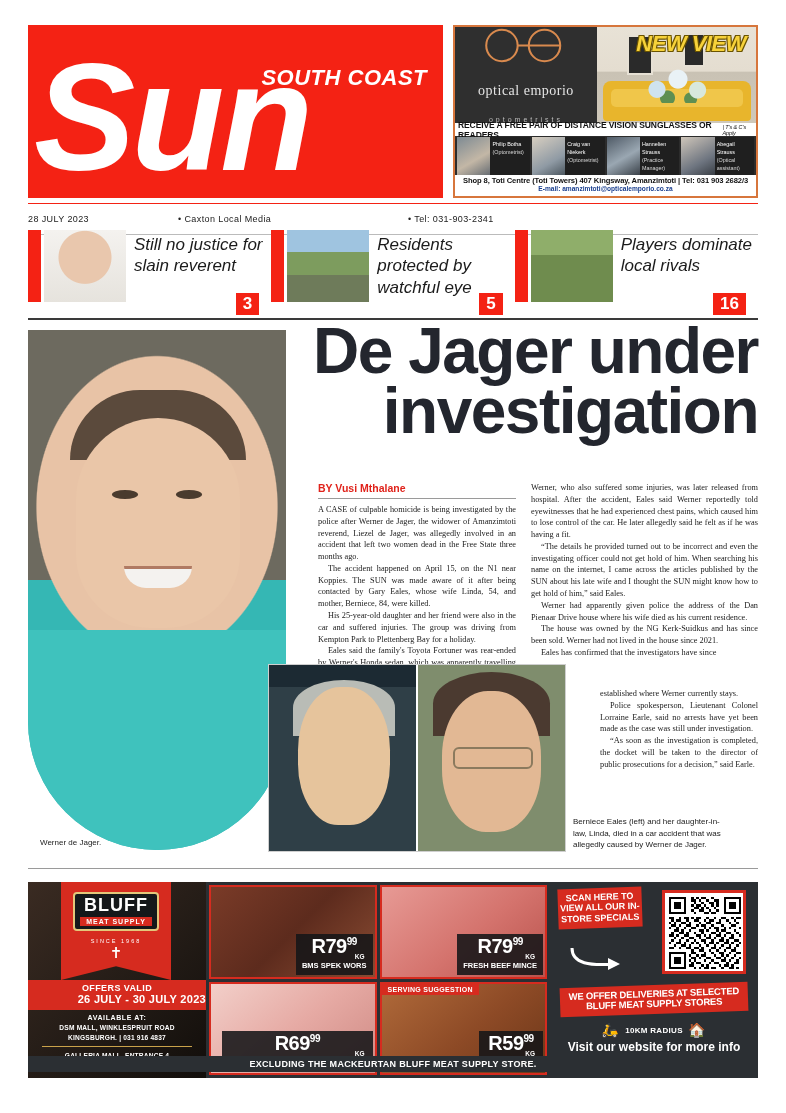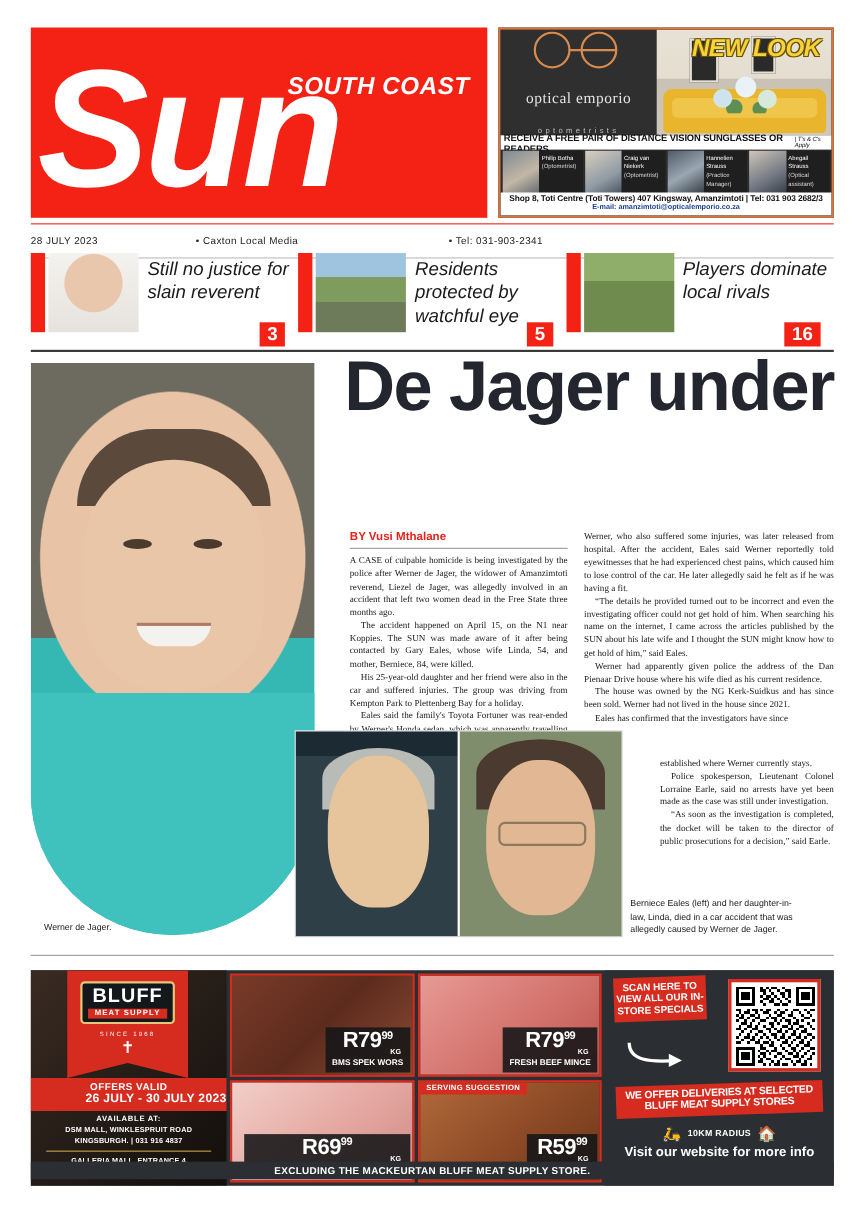--- a/index.html
+++ b/index.html
@@ -302,21 +302,21 @@
             <line x1="57" y1="20" x2="91" y2="20" stroke="#d98a4e" stroke-width="2.2"></line>
           </svg>
           <div class="oa-name">optical emporio</div>
           <div class="oa-sub">optometrists</div>
         </div>
         <div class="oa-photo">
           <div class="frame f1"></div>
           <div class="frame f2"></div>
           <div class="couch"></div>
           <div class="flowers"></div>
-          <div class="new-look">NEW LOOK</div>
+          <div class="new-look">NEW VIEW</div>
         </div>
       </div>
       <div class="oa-banner">
         <span>RECEIVE A FREE PAIR OF  DISTANCE VISION  SUNGLASSES OR READERS</span>
         <span class="tc">| T's &amp; C's Apply</span>
       </div>
       <div class="oa-staff">
         <div class="staff">
           <div class="staff-pic"></div>
           <div class="staff-txt">
@@ -383,20 +383,21 @@
         <div class="ttitle">Players dominate local rivals</div>
         <div class="tpage">16</div>
       </div>
     </div>
   </div>
 
   <div class="main-rule"></div>
 
   <div class="headline">
     <span>De Jager under</span>
+    <span class="hl2">investigation</span>
   </div>
 
   <div class="hero-photo">
     <div class="hair"></div>
     <div class="face"></div>
     <div class="eyeL"></div>
     <div class="eyeR"></div>
     <div class="mouth"></div>
     <div class="shirt"></div>
   </div>

